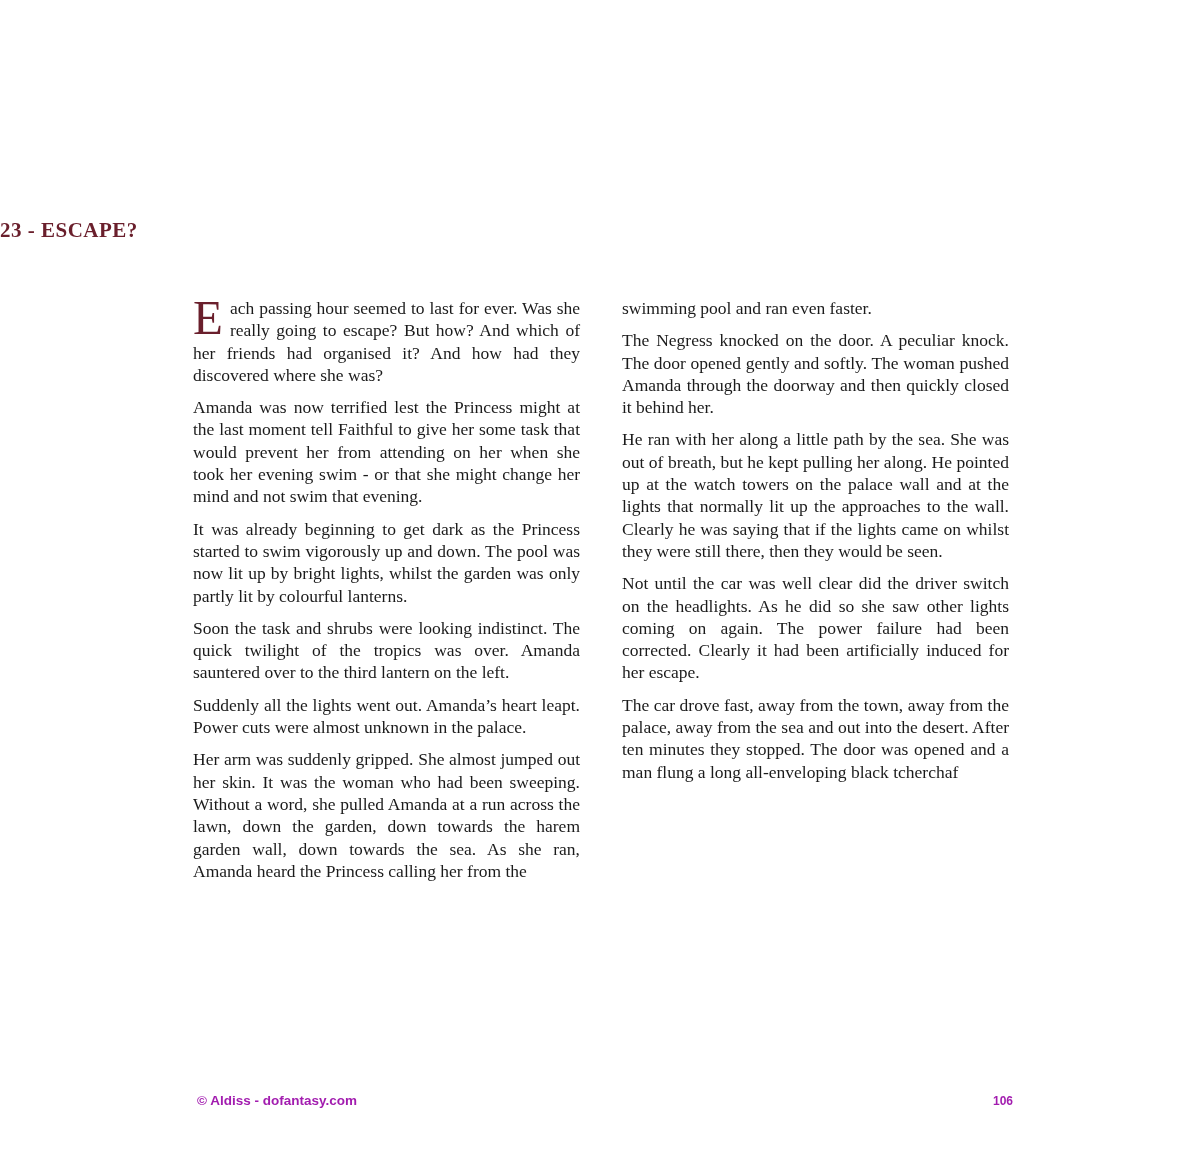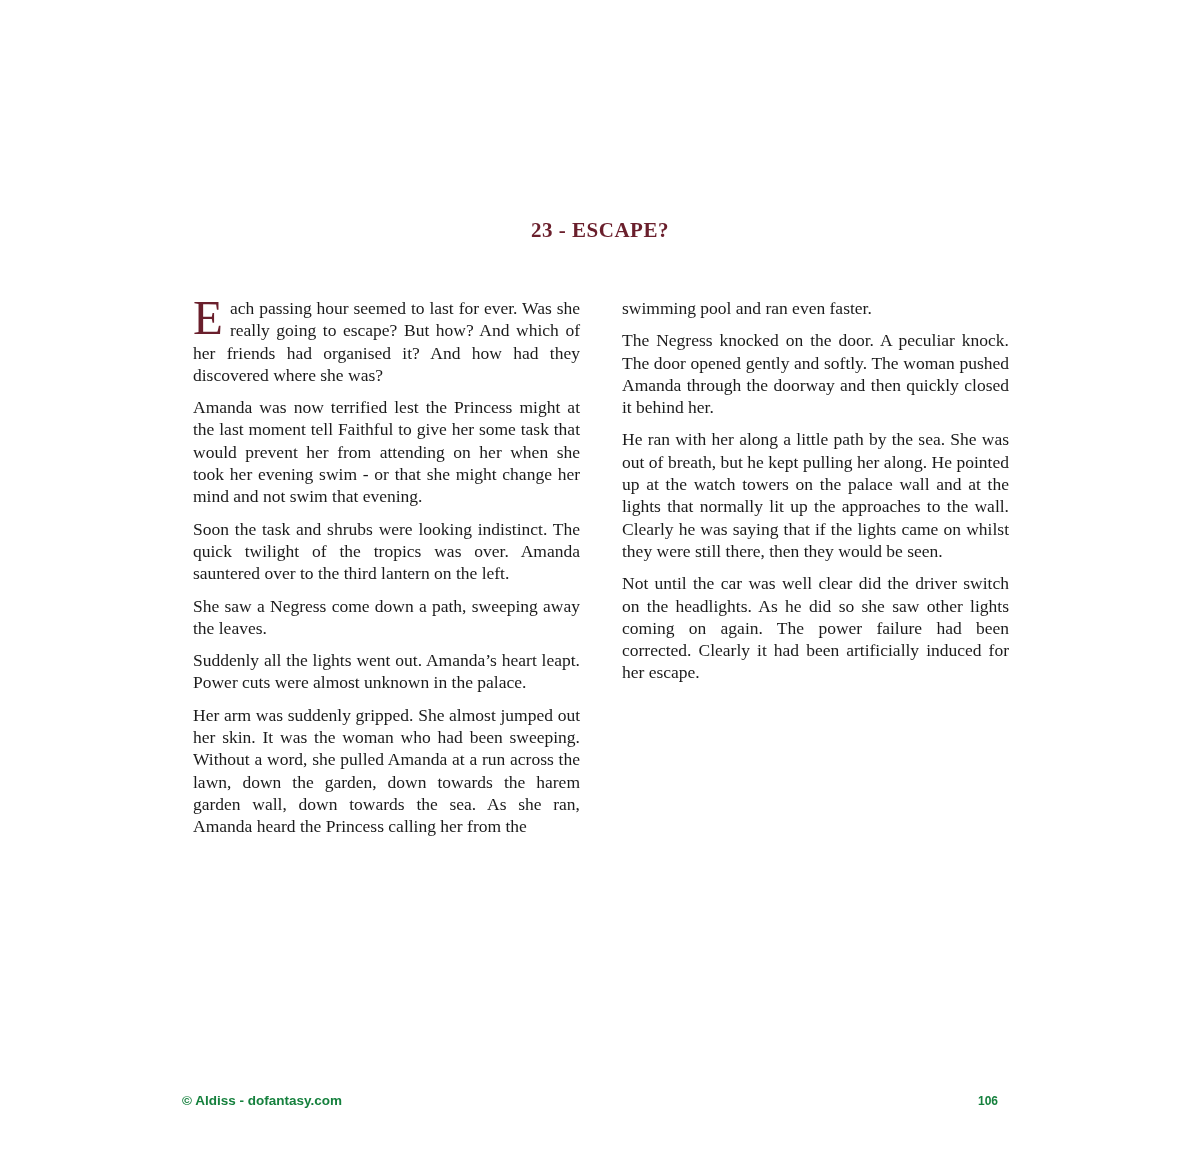--- a/index.html
+++ b/index.html
@@ -14,21 +14,21 @@
     background: #ffffff;
     font-family: "Liberation Serif", serif;
     overflow: hidden;
   }
   .chapter-title {
     position: absolute;
     top: 218px;
     left: 0;
     width: 100%;
     margin: 0;
-    text-align: center;
+    text-align: left;
     font-family: "Liberation Serif", serif;
     font-size: 21px;
     font-weight: bold;
     letter-spacing: 0.5px;
     color: #6a1f2c;
   }
   .columns {
     position: absolute;
     top: 297px;
     left: 193px;
@@ -50,55 +50,56 @@
     float: left;
     font-size: 49px;
     line-height: 38px;
     padding: 2px 7px 0 0;
     color: #6a1f2c;
     font-family: "Liberation Serif", serif;
   }
   .footer {
     position: absolute;
     top: 1093px;
-    left: 182px;
+    left: 197px;
     width: 816px;
     display: flex;
     justify-content: space-between;
     align-items: center;
     font-family: "Liberation Sans", sans-serif;
     font-weight: bold;
-    color: #15803d;
+    color: #a21caf;
   }
   .footer .copyright { font-size: 13.5px; }
   .footer .pageno   { font-size: 12px; }
 </style>
 </head>
 <body>
 
 <div class="page">
 
   <h1 class="chapter-title">23 - ESCAPE?</h1>
 
   <div class="columns">
 
     <div class="col">
       <p><span class="dropcap">E</span><span>ach passing hour seemed to last for ever. Was she really going to escape? But how? And which of her friends had organised it? And how had they discovered where she was?</span></p>
       <p>Amanda was now terrified lest the Princess might at the last moment tell Faithful to give her some task that would prevent her from attending on her when she took her evening swim - or that she might change her mind and not swim that evening.</p>
+      <p>It was already beginning to get dark as the Princess started to swim vigorously up and down. The pool was now lit up by bright lights, whilst the garden was only partly lit by colourful lanterns.</p>
       <p>Soon the task and shrubs were looking indistinct. The quick twilight of the tropics was over. Amanda sauntered over to the third lantern on the left.</p>
-      <p>She saw a Negress come down a path, sweeping away the leaves.</p>
       <p>Suddenly all the lights went out. Amanda’s heart leapt. Power cuts were almost unknown in the palace.</p>
       <p>Her arm was suddenly gripped. She almost jumped out her skin. It was the woman who had been sweeping. Without a word, she pulled Amanda at a run across the lawn, down the garden, down towards the harem garden wall, down towards the sea. As she ran, Amanda heard the Princess calling her from the</p>
     </div>
 
     <div class="col">
       <p>swimming pool and ran even faster.</p>
       <p>The Negress knocked on the door. A peculiar knock. The door opened gently and softly. The woman pushed Amanda through the doorway and then quickly closed it behind her.</p>
       <p>He ran with her along a little path by the sea. She was out of breath, but he kept pulling her along. He pointed up at the watch towers on the palace wall and at the lights that normally lit up the approaches to the wall. Clearly he was saying that if the lights came on whilst they were still there, then they would be seen.</p>
       <p>Not until the car was well clear did the driver switch on the headlights. As he did so she saw other lights coming on again. The power failure had been corrected. Clearly it had been artificially induced for her escape.</p>
+      <p>The car drove fast, away from the town, away from the palace, away from the sea and out into the desert. After ten minutes they stopped. The door was opened and a man flung a long all-enveloping black tcherchaf</p>
     </div>
 
   </div>
 
   <div class="footer">
     <span class="copyright">© Aldiss - dofantasy.com</span>
     <span class="pageno">106</span>
   </div>
 
 </div>

